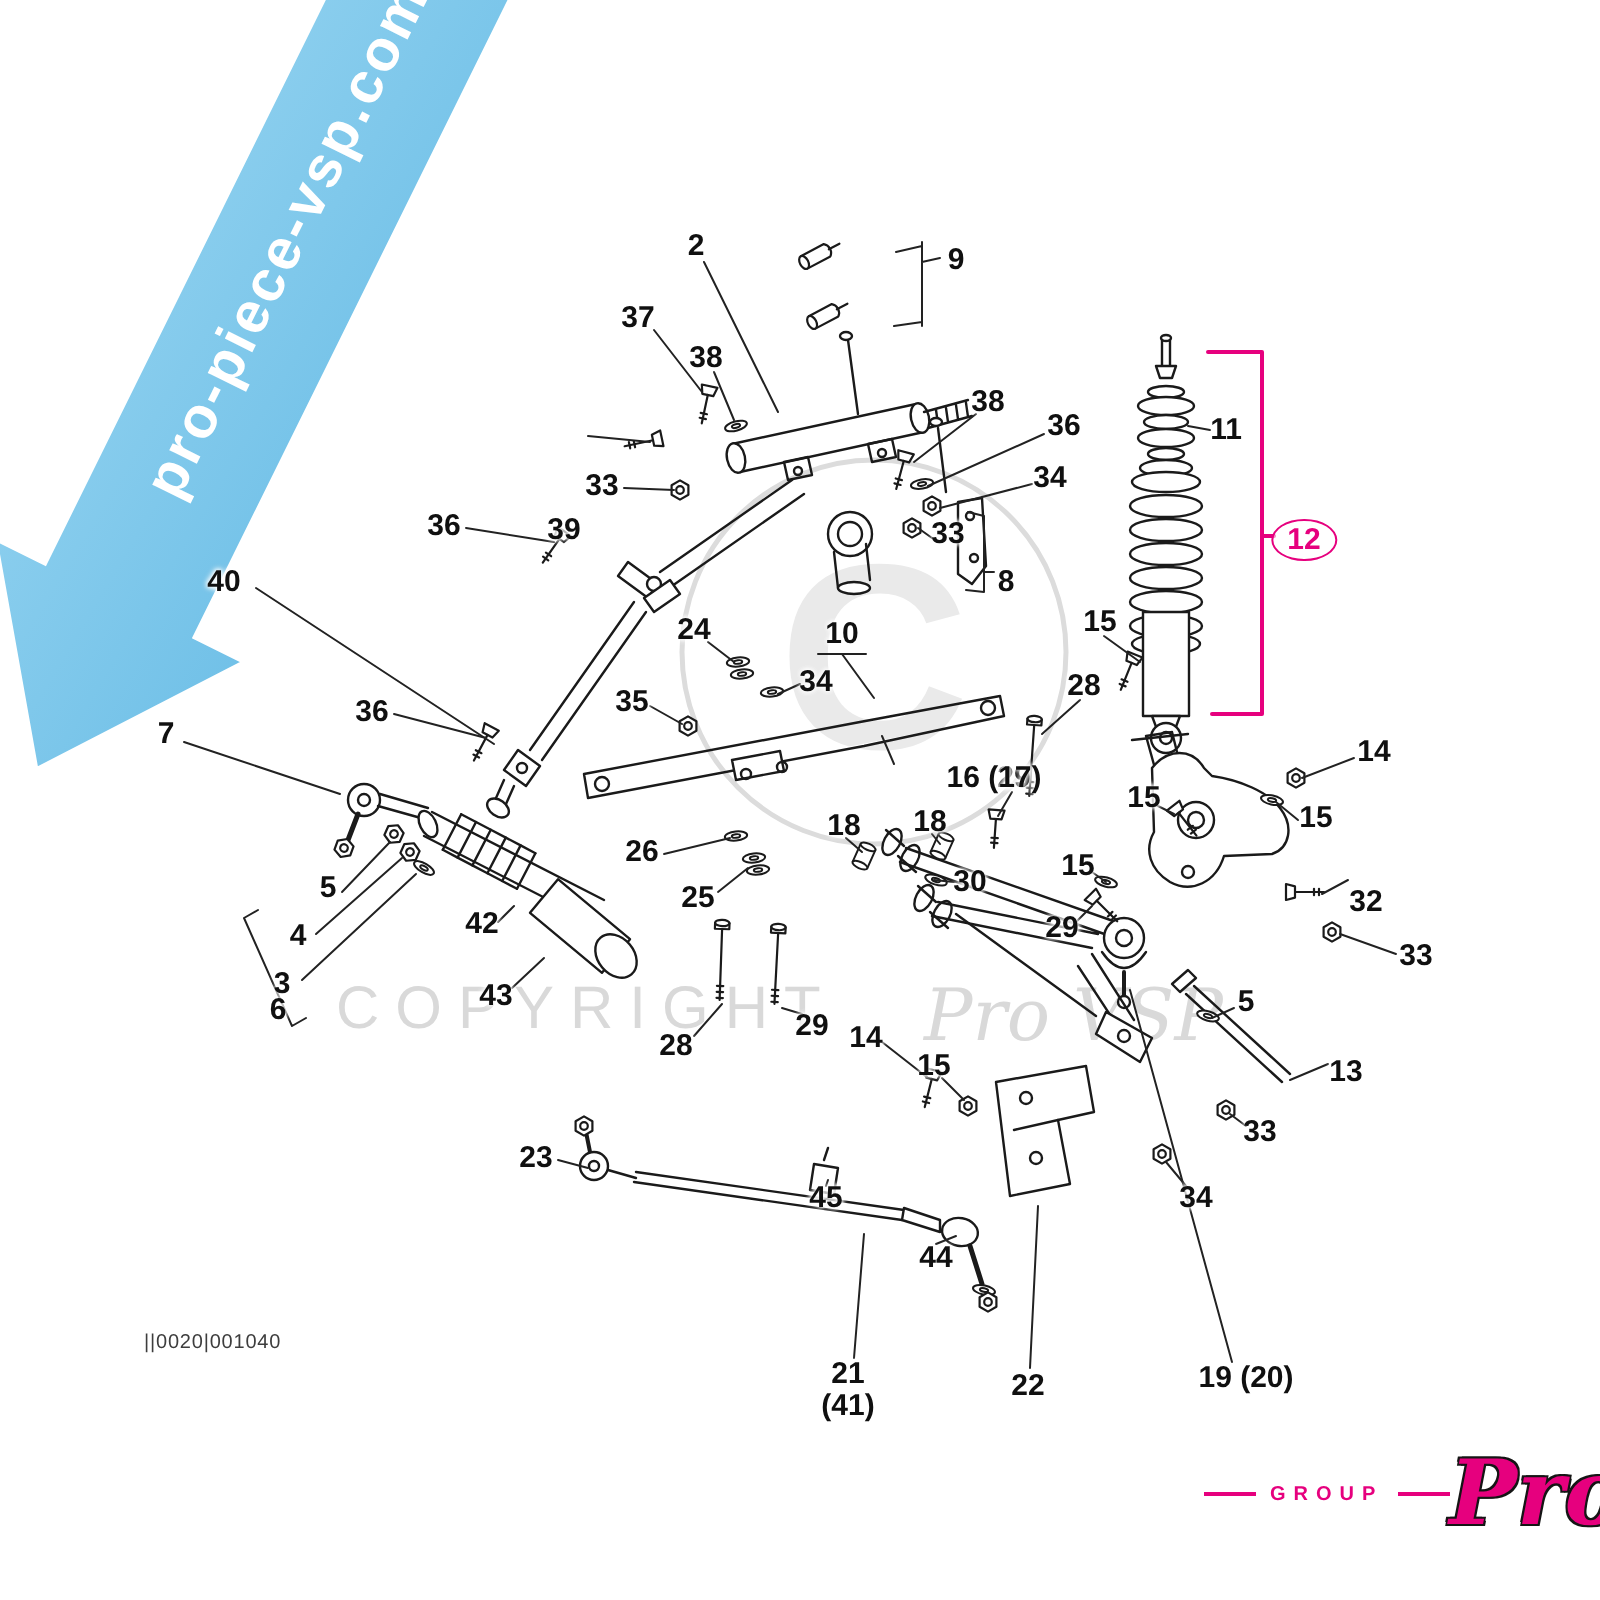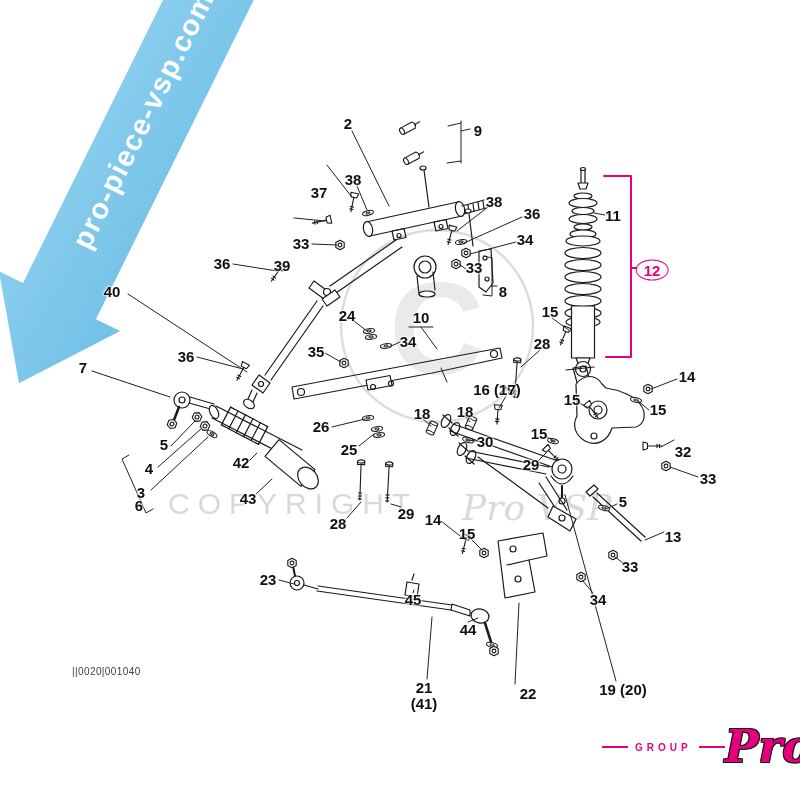--- a/index.html
+++ b/index.html
@@ -350,21 +350,21 @@
       <line x1="427" y1="679" x2="432" y2="617"></line>
       <line x1="515" y1="684" x2="519" y2="603"></line>
       <line x1="616" y1="681" x2="565" y2="495"></line>
     </g>
   </g>
 </svg>
 
 <div id="labels">
       <span class="part-label" style="left: 478px; top: 130px;">9</span>
       <span class="part-label" style="left: 348px; top: 123px;">2</span>
-      <span class="part-label" style="left: 319px; top: 159px; margin-top: 33px;">37</span>
+      <span class="part-label" style="left: 319px; top: 159px;">37</span>
       <span class="part-label" style="left: 353px; top: 179px;">38</span>
       <span class="part-label" style="left: 282px; top: 217px; margin-top: 48px;">39</span>
       <span class="part-label" style="left: 301px; top: 243px;">33</span>
       <span class="part-label" style="left: 494px; top: 201px;">38</span>
       <span class="part-label" style="left: 532px; top: 213px;">36</span>
       <span class="part-label" style="left: 525px; top: 239px;">34</span>
       <span class="part-label" style="left: 474px; top: 267px;">33</span>
       <span class="part-label" style="left: 503px; top: 291px;">8</span>
       <span class="part-label" style="left: 613px; top: 215px;">11</span>
       <span class="part-label highlight" style="left: 652px; top: 270px;">12</span>
@@ -404,21 +404,21 @@
       <span class="part-label" style="left: 467px; top: 533px;">15</span>
       <span class="part-label" style="left: 623px; top: 501px;">5</span>
       <span class="part-label" style="left: 673px; top: 536px;">13</span>
       <span class="part-label" style="left: 630px; top: 566px;">33</span>
       <span class="part-label" style="left: 598px; top: 599px;">34</span>
       <span class="part-label" style="left: 268px; top: 579px;">23</span>
       <span class="part-label" style="left: 413px; top: 599px;">45</span>
       <span class="part-label" style="left: 468px; top: 629px;">44</span>
       <span class="part-label" style="left: 424px; top: 687px;">21</span>
       <span class="part-label" style="left: 424px; top: 703px;">(41)</span>
-      <span class="part-label" style="left: 528px; top: 693px;">22</span>
+      <span class="part-label" style="left: 514px; top: 693px;">22</span>
       <span class="part-label" style="left: 623px; top: 689px;">19 (20)</span>
     </div>
 
 <span class="doc-code">||0020|001040</span>
 
 <div class="logo">
   <svg width="168" height="92" viewBox="0 0 168 92">
     <g fill="none" stroke-linecap="round">
       <path d="M10,74 C16,52 30,34 52,24" stroke="#1a1a1a" stroke-width="2.5"></path>
       <path d="M40,30 C62,10 100,8 122,22" class="accent-stroke" stroke-width="5"></path>

